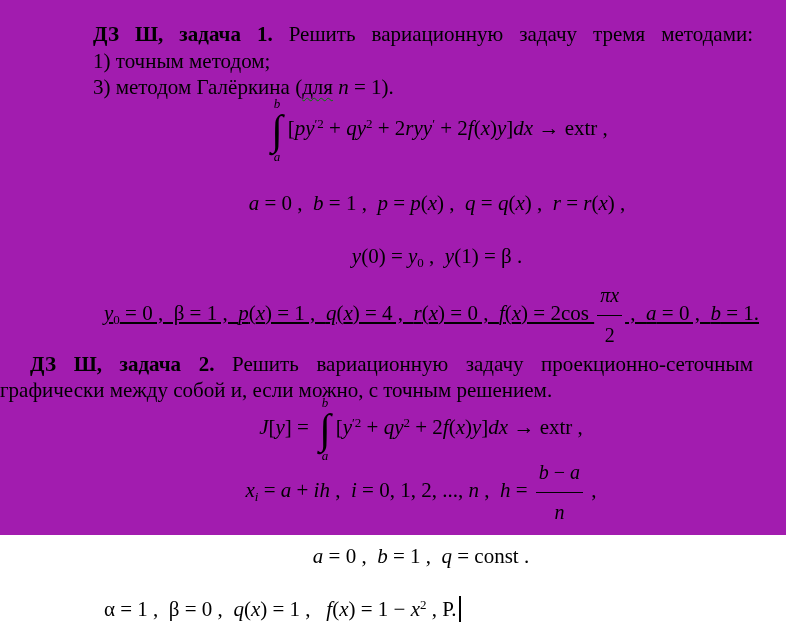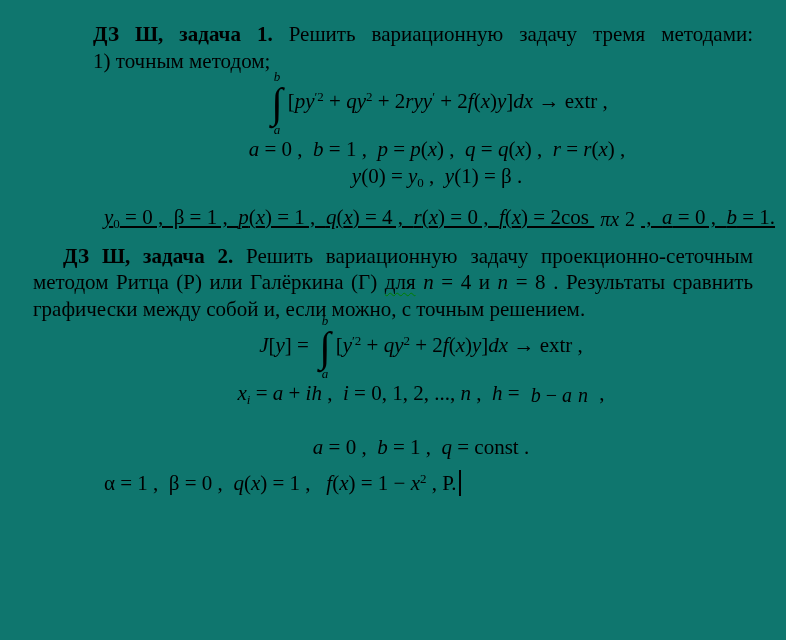--- a/index.html
+++ b/index.html
@@ -1,55 +1,55 @@
 <!DOCTYPE html>
 <html><head>
 <meta charset="utf-8">
 <style>
   html,body{margin:0;padding:0;}
   body{
     width:786px;height:640px;background:#ffffff;color:#000;
     font-family:"Liberation Serif","DejaVu Serif",serif;
     overflow:hidden;
   }
-  .page{position:relative;width:786px;height:640px;background:#0f766e;}
+  .page{position:relative;width:786px;height:535px;background:#a21caf;}
 
   
   .tline{font-size:21px;line-height:26.5px;}
   .just{text-align:justify;text-align-last:justify;}
   .p1{padding-top:21px;margin-left:93px;margin-right:33px;}
-  .p2{margin-top:5px;margin-left:33px;margin-right:33px;}
+  .p2{margin-top:5px;margin-right:33px;}
   .indent{text-indent:30px;}
 
   
   .mline{font-size:21px;line-height:26.5px;white-space:pre;}
-  .fc1{margin-left:88px;text-align:center;}
+  .fc1{margin-left:88px;text-align:center;margin-top:27px;}
   .fc2{margin-left:56px;text-align:center;}
   .fint{margin-top:-4px;}
   .fint2{margin-top:-8px;}
   .mt8{margin-top:20px;}
   .d1{margin-top:8px;margin-left:104px;text-decoration:underline;}
-  .d2{margin-top:6px;margin-left:104px;}
+  .d2{margin-top:23px;margin-left:104px;}
 
   .it{font-style:italic;}
   .bold{font-weight:bold;}
   .sq{
     text-decoration-line:underline;
     text-decoration-style:wavy;
     text-decoration-color:#007d00;
     text-decoration-thickness:1px;
     text-underline-offset:3px;
     text-decoration-skip-ink:none;
   }
   .sup{font-size:13px;vertical-align:7px;}
   .sub{font-size:13px;vertical-align:-4px;}
 
   .frac{
-    display:inline-flex;flex-direction:row;align-items:center;
-    vertical-align:middle;margin:0 3px;font-size:20px;line-height:1.05;
+    display:inline-flex;flex-direction:column;align-items:center;
+    vertical-align:middle;margin:0 3px;font-size:20px;line-height:1.05;gap:8px;
   }
   .frac .num,.frac .den{padding:0 3px;}
   .frac .bar{align-self:stretch;height:0;border-top:1.4px solid #000;margin:1px 0;}
 
   .int{
     display:inline-flex;flex-direction:column;align-items:center;
     vertical-align:middle;margin:0 3px;line-height:1;
   }
   .int .lim{font-size:13px;font-style:italic;line-height:13px;}
   .int .sgn{font-size:42px;line-height:38px;padding:1px 2px;}
@@ -60,30 +60,30 @@
   }
 </style>
 </head>
 <body>
 
 <div class="page">
 
   <div class="p1">
     <div class="tline just"><span class="bold">ДЗ Ш,  задача 1.</span><span> Решить вариационную задачу тремя методами:</span></div>
     <div class="tline"><span>1) точным методом;</span></div>
+    <div class="tline"><span>3) методом Галёркина (</span><span class="sq">для</span><span> </span><span class="it">n</span><span> = 1).</span></div>
   </div>
 
   <div class="mline fc1 fint"><span class="int"><span class="lim"><span class="it">b</span></span><span class="sgn">∫</span><span class="lim"><span class="it">a</span></span></span><span>[</span><span class="it">py</span><span class="sup"><span>′2</span></span><span> + </span><span class="it">qy</span><span class="sup"><span>2</span></span><span> + 2</span><span class="it">ryy</span><span class="sup"><span>′</span></span><span> + 2</span><span class="it">f</span><span>(</span><span class="it">x</span><span>)</span><span class="it">y</span><span>]</span><span class="it">dx</span><span> → extr ,</span></div>
   <div class="mline fc1"><span class="it">a</span><span> = 0 ,  </span><span class="it">b</span><span> = 1 ,  </span><span class="it">p</span><span> = </span><span class="it">p</span><span>(</span><span class="it">x</span><span>) ,  </span><span class="it">q</span><span> = </span><span class="it">q</span><span>(</span><span class="it">x</span><span>) ,  </span><span class="it">r</span><span> = </span><span class="it">r</span><span>(</span><span class="it">x</span><span>) ,</span></div>
   <div class="mline fc1"><span class="it">y</span><span>(0) = </span><span class="it">y</span><span class="sub"><span>0</span></span><span> ,  </span><span class="it">y</span><span>(1) = β .</span></div>
   <div class="mline d1"><span class="it">y</span><span class="sub"><span>0</span></span><span> = 0 ,  β = 1 ,  </span><span class="it">p</span><span>(</span><span class="it">x</span><span>) = 1 ,  </span><span class="it">q</span><span>(</span><span class="it">x</span><span>) = 4 ,  </span><span class="it">r</span><span>(</span><span class="it">x</span><span>) = 0 ,  </span><span class="it">f</span><span>(</span><span class="it">x</span><span>) = 2cos </span><span class="frac"><span class="num"><span class="it">πx</span></span><span class="bar"></span><span class="den"><span>2</span></span></span><span> ,  </span><span class="it">a</span><span> = 0 ,  </span><span class="it">b</span><span> = 1.</span></div>
 
   <div class="p2">
     <div class="tline just indent"><span class="bold">ДЗ Ш, задача 2.</span><span> Решить вариационную задачу проекционно-сеточным</span></div>
-    <div class="tline just"><span>методом Ритца (Р) или Галёркина (Г) </span><span class="sq">для</span><span> </span><span class="it">n</span><span> = 4 и </span><span class="it">n</span><span> = 8 . Результаты сравнить</span></div>
     <div class="tline"><span>графически между собой и, если можно, с точным решением.</span></div>
   </div>
 
   <div class="mline fc2 fint2"><span class="it">J</span><span>[</span><span class="it">y</span><span>] = </span><span class="int"><span class="lim"><span class="it">b</span></span><span class="sgn">∫</span><span class="lim"><span class="it">a</span></span></span><span>[</span><span class="it">y</span><span class="sup"><span>′2</span></span><span> + </span><span class="it">qy</span><span class="sup"><span>2</span></span><span> + 2</span><span class="it">f</span><span>(</span><span class="it">x</span><span>)</span><span class="it">y</span><span>]</span><span class="it">dx</span><span> → extr ,</span></div>
   <div class="mline fc2"><span class="it">x</span><span class="sub"><span class="it">i</span></span><span> = </span><span class="it">a</span><span> + </span><span class="it">ih</span><span> ,  </span><span class="it">i</span><span> = 0, 1, 2, ..., </span><span class="it">n</span><span> ,  </span><span class="it">h</span><span> = </span><span class="frac"><span class="num"><span class="it">b</span><span> − </span><span class="it">a</span></span><span class="bar"></span><span class="den"><span class="it">n</span></span></span><span> ,</span></div>
   <div class="mline fc2 mt8"><span class="it">a</span><span> = 0 ,  </span><span class="it">b</span><span> = 1 ,  </span><span class="it">q</span><span> = const .</span></div>
   <div class="mline d2"><span>α = 1 ,  β = 0 ,  </span><span class="it">q</span><span>(</span><span class="it">x</span><span>) = 1 ,   </span><span class="it">f</span><span>(</span><span class="it">x</span><span>) = 1 − </span><span class="it">x</span><span class="sup"><span>2</span></span><span> , Р.</span><span class="caret"></span></div>
 
 </div>
 

